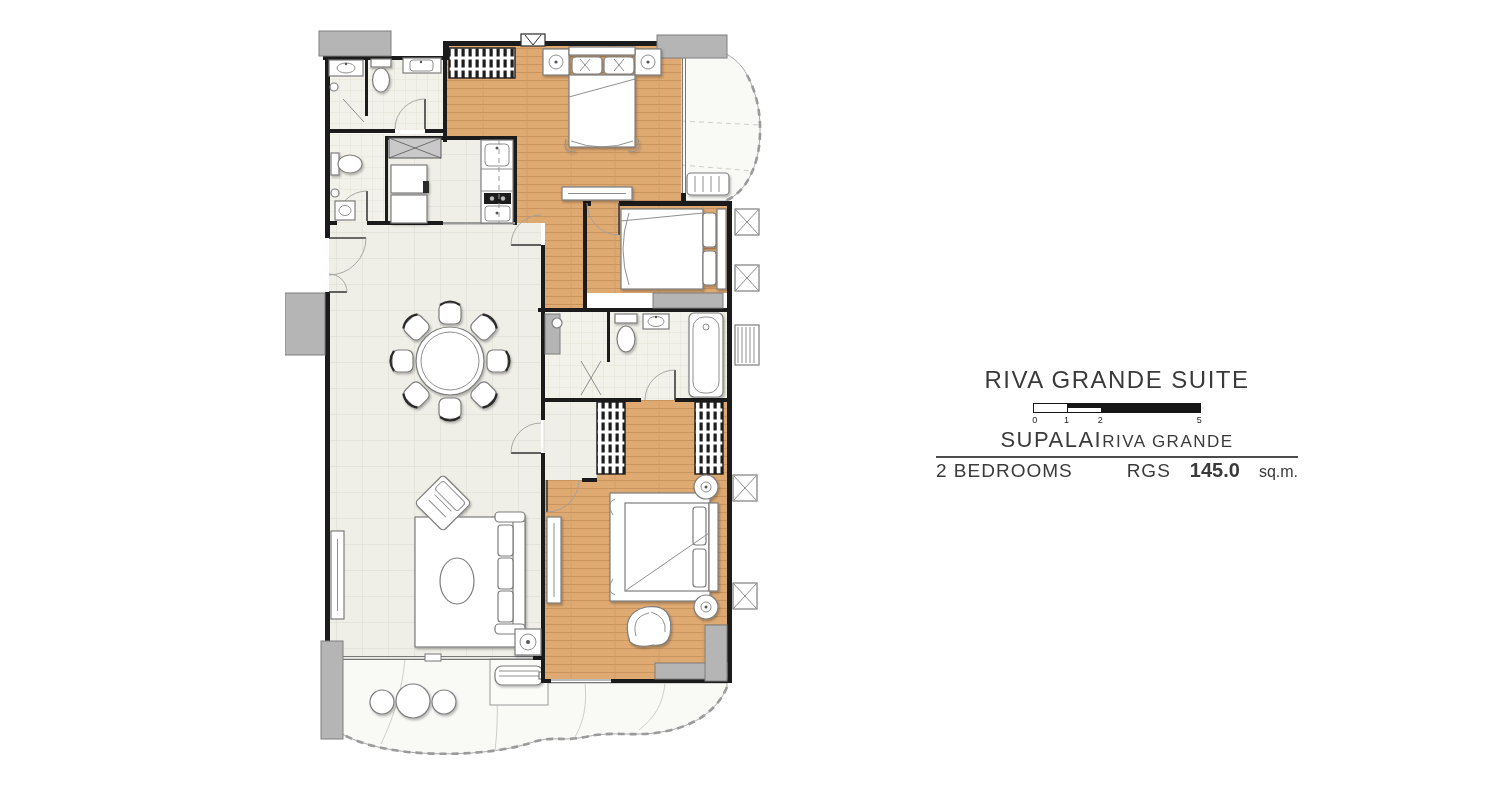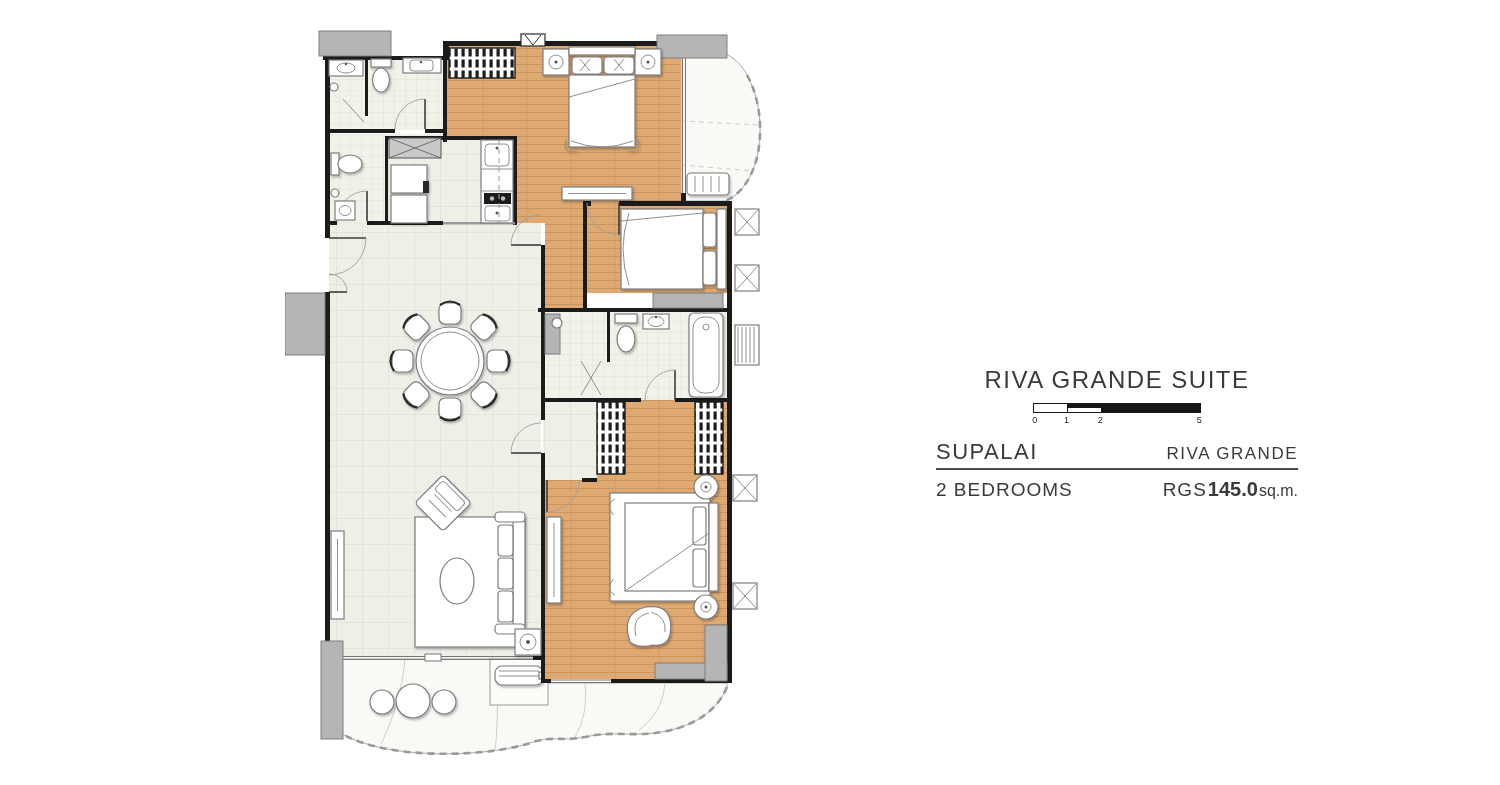--- a/index.html
+++ b/index.html
@@ -21,27 +21,27 @@
 
   
   #panel{position:absolute;left:936px;top:366px;width:362px;}
   .panel-title{text-align:center;font-size:24px;letter-spacing:1.5px;color:#3a3a3a;}
   .scalebar{position:relative;width:168px;margin:9px auto 0 auto;height:24px;}
   .bar{display:flex;height:10px;border:1.6px solid #151515;box-sizing:border-box;background:#fff;}
   .seg1{width:20%;background:#ffffff;border-right:1.2px solid #151515;}
   .seg2{width:20%;background:linear-gradient(to bottom,#151515 52%,#ffffff 52%);border-right:1.2px solid #151515;}
   .seg3{width:60%;background:#151515;}
   .tick{position:absolute;top:12px;font-size:9px;color:#222;transform:translateX(-50%);}
-  .brand-row{display:flex;justify-content:space-between;align-items:baseline;margin-top:12px;}
+  .brand-row{display:flex;justify-content:center;align-items:baseline;margin-top:0;}
   .brand{font-size:22px;letter-spacing:1.5px;}
   .project{font-size:17px;letter-spacing:1.5px;}
   .divider{border:none;border-top:2px solid #4b4b4b;margin:3px 0 0 0;}
-  .spec-row{display:flex;justify-content:space-between;align-items:baseline;margin-top:8px;}
+  .spec-row{display:flex;justify-content:space-between;align-items:baseline;margin-top:1px;}
   .bedrooms{font-size:19px;letter-spacing:1px;}
-  .area{display:flex;align-items:baseline;gap:1px;}
+  .area{display:flex;align-items:baseline;gap:19px;}
   .area-code{font-size:19px;letter-spacing:1px;}
   .area-val{font-size:20px;font-weight:bold;text-align:right;}
   .area-unit{font-size:16px;}
 </style>
 </head>
 <body>
 
 <div id="plan-wrap">
 <svg width="480" height="740" viewBox="0 0 480 740" xmlns="http://www.w3.org/2000/svg">
 <defs>

